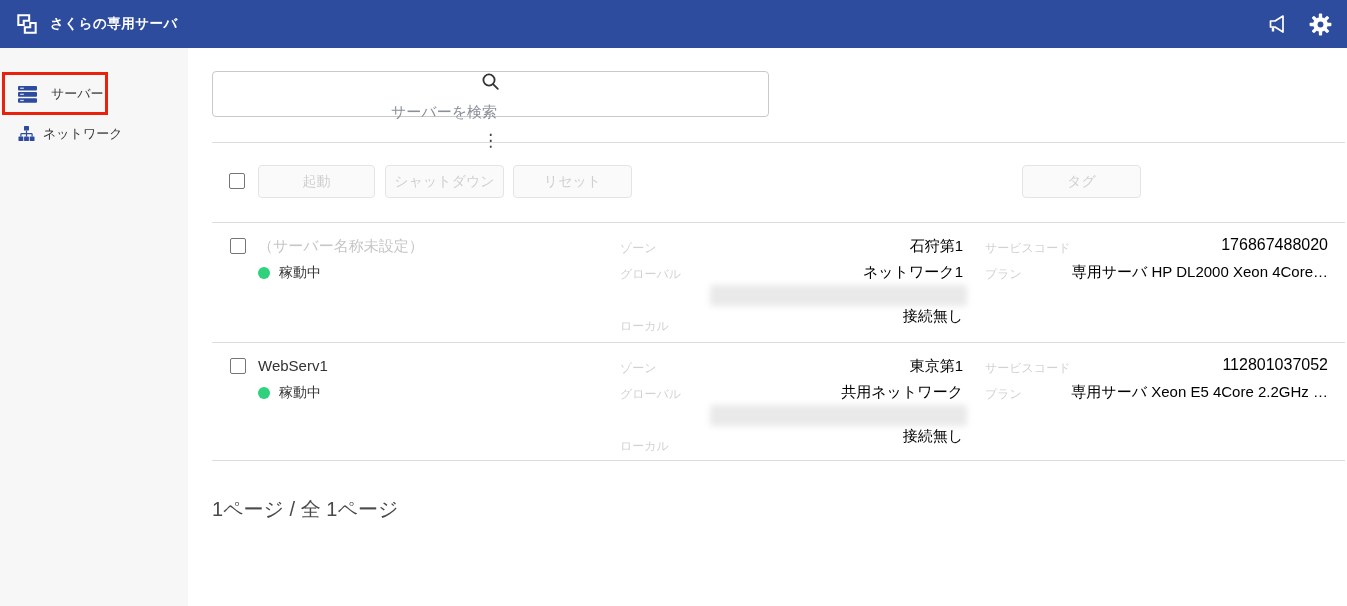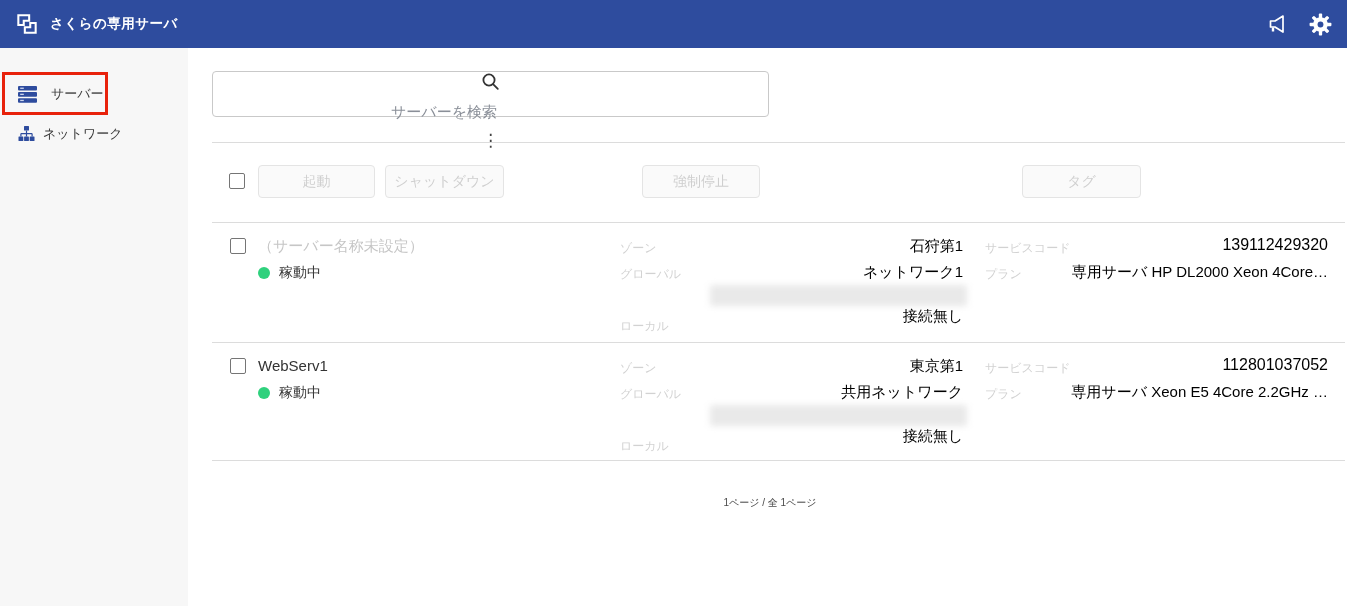--- a/index.html
+++ b/index.html
@@ -103,21 +103,21 @@
   .val-local{right:384px;top:85px;}
   .val-code{right:19px;top:14px;font-size:16px;}
   .val-plan{right:19px;top:41px;}
   .redacted{
     position:absolute;right:380px;top:63px;width:257px;height:21px;
     background:#e9e9e9;border-radius:2px;filter:blur(3px);
   }
   
   .pagination{
     position:absolute;left:24px;width:1116px;top:448px;
-    text-align:center;font-size:10px;color:#4a4a4a;
+    font-size:20px;color:#4a4a4a;
   }
 </style>
 </head>
 <body>
 
 <div class="header">
   <div class="logo-wrap">
     <span style="display:flex;">
       <svg width="26" height="26" viewBox="0 0 24 24">
         <path d="M4 4 h10 v5 h-5 v4 h-5 z" fill="none" stroke="#fff" stroke-width="1.9"></path>
@@ -201,42 +201,42 @@
     </span>
     <input type="text" value="" placeholder="サーバーを検索" style="">
     <span class="kebab">⋮</span>
   </div>
 
   <div class="divider div-1"></div>
 
   <span class="checkbox toolbar-check"></span>
   <button class="btn btn-disabled btn-power">起動</button>
   <button class="btn btn-disabled btn-shutdown">シャットダウン</button>
-  <button class="btn btn-disabled btn-force">強制停止</button>
+  <button class="btn btn-disabled btn-reset">リセット</button>
   <button class="btn btn-disabled btn-tag">タグ</button>
 
   <div class="divider div-2"></div>
 
   <div class="server-row row-1">
     <span class="checkbox row-check"></span>
     <span class="srv-name muted">（サーバー名称未設定）</span>
     <span class="srv-status">
       <span class="dot"></span>
       <span>稼動中</span>
     </span>
     <span class="lbl lbl-zone">ゾーン</span>
     <span class="lbl lbl-global">グローバル</span>
     <span class="lbl lbl-local">ローカル</span>
     <span class="val val-zone">石狩第1</span>
     <span class="val val-global">ネットワーク1</span>
     <span class="redacted"></span>
     <span class="val val-local">接続無し</span>
     <span class="lbl lbl-code">サービスコード</span>
     <span class="lbl lbl-plan">プラン</span>
-    <span class="val val-code">139112429320</span>
+    <span class="val val-code">176867488020</span>
     <span class="val val-plan">専用サーバ HP DL2000 Xeon 4Core…</span>
     <div class="divider-bottom"></div>
   </div>
 
   <div class="server-row row-2">
     <span class="checkbox row-check"></span>
     <span class="srv-name">WebServ1</span>
     <span class="srv-status">
       <span class="dot"></span>
       <span>稼動中</span>

